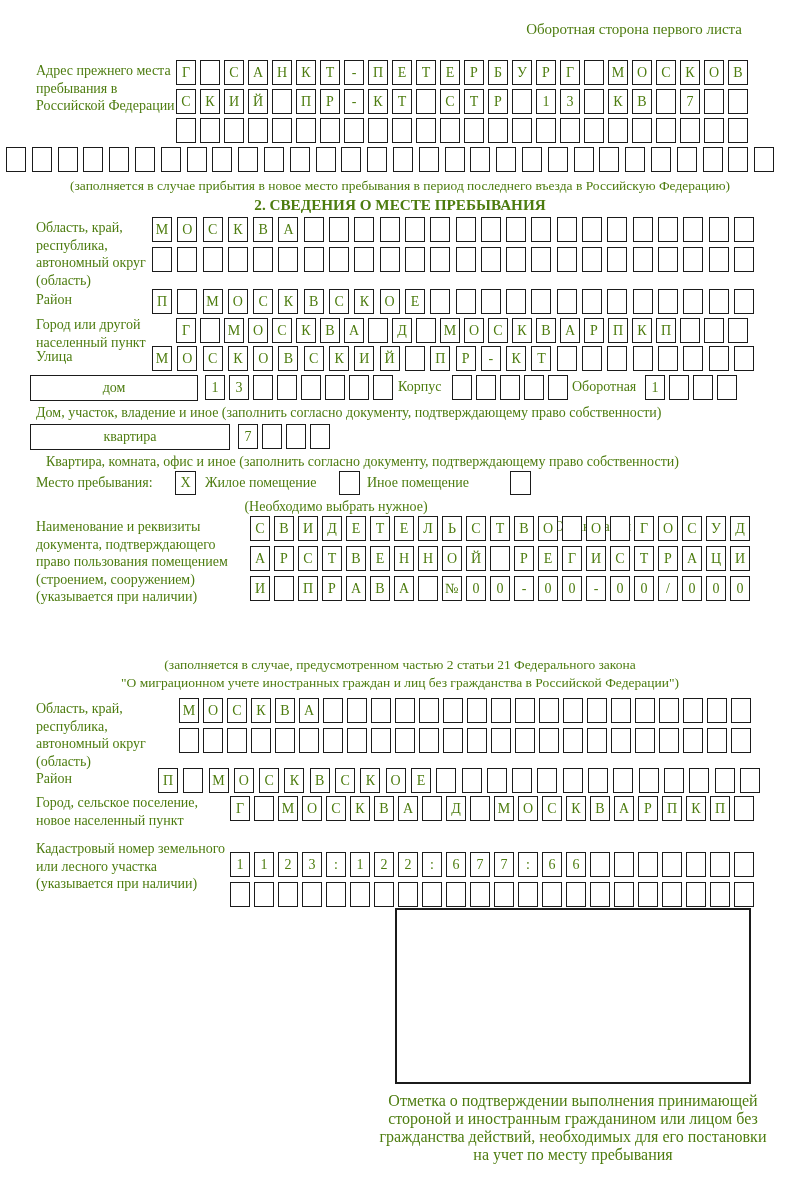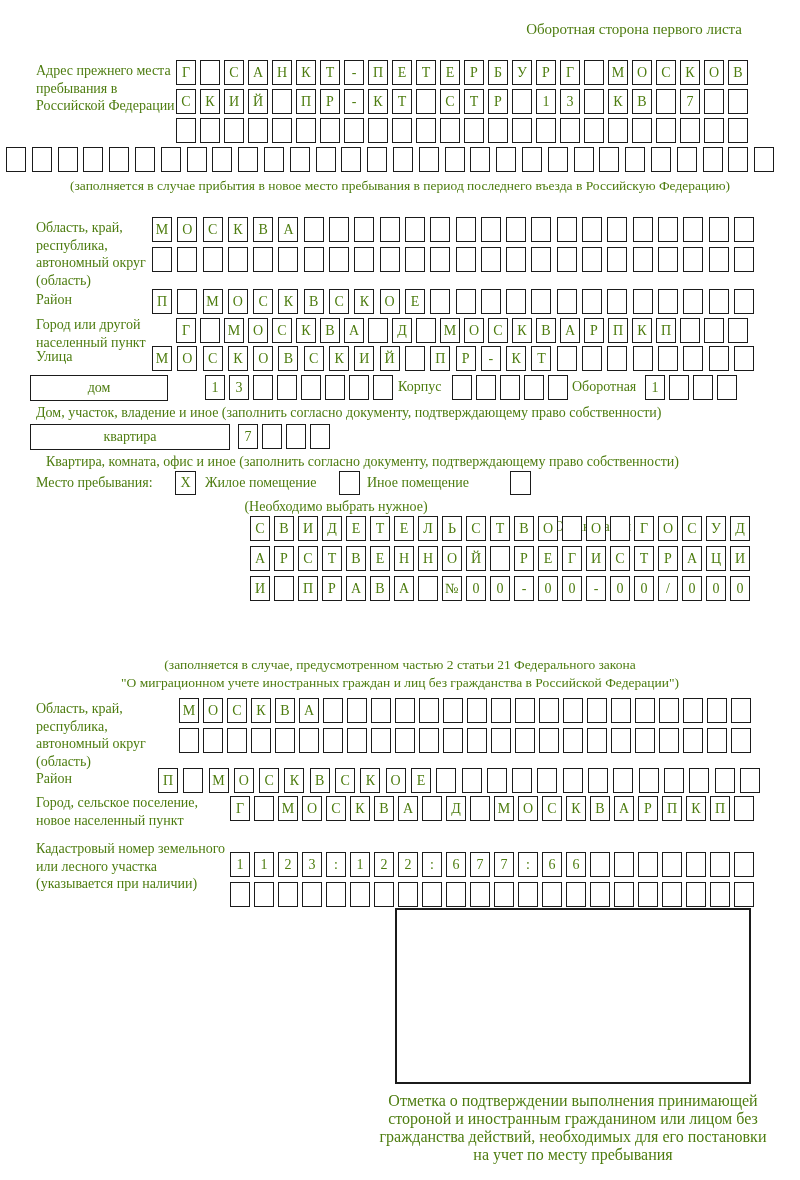--- a/index.html
+++ b/index.html
@@ -145,20 +145,21 @@
       <span class="cell"></span>
       <span class="cell"></span>
       <span class="cell"></span>
       <span class="cell"></span>
       <span class="cell"></span>
       <span class="cell"></span>
       <span class="cell"></span>
     </div>
   <div class="abs note" style="top:177px;">(заполняется в случае прибытия в новое место пребывания в период последнего въезда в Российскую Федерацию)</div>
 
+  <div class="abs title" style="top:196px;">2. СВЕДЕНИЯ О МЕСТЕ ПРЕБЫВАНИЯ</div>
 
   <div class="abs lbl" style="top:219px;left:36px;width:112px;">Область, край, республика, автономный округ (область)</div>
   <div class="abs cells g5" style="top:217px;left:152px;">
       <span class="cell">М</span>
       <span class="cell">О</span>
       <span class="cell">С</span>
       <span class="cell">К</span>
       <span class="cell">В</span>
       <span class="cell">А</span>
       <span class="cell"></span>
@@ -284,21 +285,21 @@
       <span class="cell"></span>
       <span class="cell"></span>
       <span class="cell"></span>
       <span class="cell"></span>
       <span class="cell"></span>
       <span class="cell"></span>
       <span class="cell"></span>
       <span class="cell"></span>
     </div>
 
-  <div class="abs fieldbox" style="top:375px;left:30px;width:138px;">дом</div>
+  <div class="abs fieldbox" style="top:375px;left:30px;width:168px;">дом</div>
   <div class="abs cells" style="top:375px;left:205px;">
       <span class="cell">1</span>
       <span class="cell">3</span>
       <span class="cell"></span>
       <span class="cell"></span>
       <span class="cell"></span>
       <span class="cell"></span>
       <span class="cell"></span>
       <span class="cell"></span>
     </div>
@@ -330,20 +331,21 @@
 
   <div class="abs lbl" style="top:474px;left:36px;">Место пребывания:</div>
   <div class="abs checkbox" style="top:471px;left:175px;">X</div>
   <div class="abs lbl" style="top:474px;left:205px;">Жилое помещение</div>
   <div class="abs checkbox" style="top:471px;left:339px;"></div>
   <div class="abs lbl" style="top:474px;left:367px;">Иное помещение</div>
   <div class="abs checkbox" style="top:471px;left:510px;"></div>
   <div class="abs lbl" style="top:474px;left:554px;margin-top:44px;">Организация</div>
   <div class="abs caption" style="top:499px;left:150px;width:372px;text-align:center;">(Необходимо выбрать нужное)</div>
 
+  <div class="abs lbl" style="top:518px;left:36px;width:206px;">Наименование и реквизиты документа, подтверждающего право пользования помещением (строением, сооружением) (указывается при наличии)</div>
   <div class="abs cells" style="top:516px;left:250px;">
       <span class="cell">С</span>
       <span class="cell">В</span>
       <span class="cell">И</span>
       <span class="cell">Д</span>
       <span class="cell">Е</span>
       <span class="cell">Т</span>
       <span class="cell">Е</span>
       <span class="cell">Л</span>
       <span class="cell">Ь</span>

